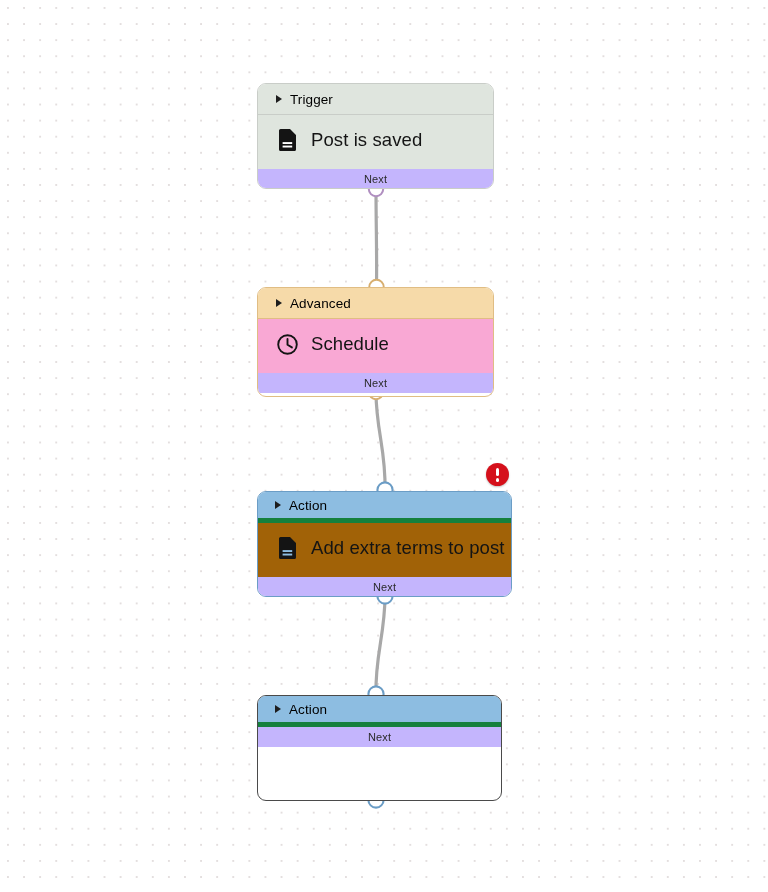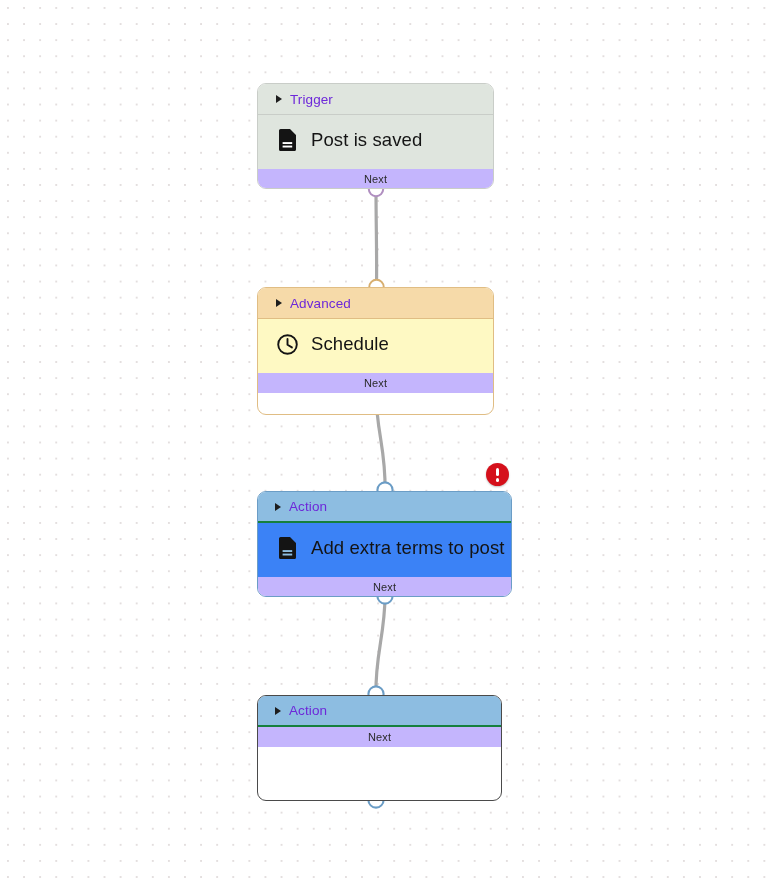--- a/index.html
+++ b/index.html
@@ -45,21 +45,21 @@
     border-width: 1.5px;
   }
 
   .node-header {
     display: flex;
     align-items: center;
     height: 31px;
     padding: 0 0 0 18px;
     box-sizing: border-box;
     font-size: 13.5px;
-    color: #6d28d9;
+    color: #000000;
     letter-spacing: .1px;
   }
 
   .disclosure {
     width: 0;
     height: 0;
     border-left: 6.5px solid #1d1d1d;
     border-top: 4.6px solid transparent;
     border-bottom: 4.6px solid transparent;
     margin-right: 8px;
@@ -107,27 +107,27 @@
   .node.trigger {
     border-color: #c9cdc8;
   }
   .node.trigger .node-header { background: #dfe5de; border-bottom: 1px solid #c9cdc8; }
   .node.trigger .node-body   { background: #dfe5de; }
 
   .node.advanced {
     border-color: #e0bd84;
   }
   .node.advanced .node-header { background: #f6daa9; border-bottom: 1px solid #e0bd84; }
-  .node.advanced .node-body   { background: #fef9c3; }
+  .node.advanced .node-body   { background: #f9a8d4; }
 
   .node.action {
     border-color: #6b9dc6;
   }
-  .node.action .node-header { background: #8dbde1; border-bottom: 2px solid #15803d; padding-left: 17px; }
-  .node.action .node-body   { background: #3b82f6; }
+  .node.action .node-header { background: #8dbde1; border-bottom: 5px solid #15803d; padding-left: 17px; }
+  .node.action .node-body   { background: #a16207; }
 
   .node.selected {
     border-color: #4a4a4a;
     border-width: 1.8px;
   }
 
   
   .error-badge {
     position: absolute;
     width: 23px;
@@ -187,21 +187,21 @@
           <path d="M12 0 L18 6.1 H13.2 A1.2 1.2 0 0 1 12 4.9 Z" fill="#ffffff" opacity="0.0"></path>
           <rect x="4.6" y="13.1" width="9.6" height="1.9" fill="#ffffff"></rect>
           <rect x="4.6" y="16.6" width="9.6" height="1.9" fill="#ffffff"></rect>
         </svg>
       </span>
       <span class="node-title">Post is saved</span>
     </div>
     <div class="node-footer">Next</div>
   </div>
 
-  <div class="node advanced" style="left:257px; top:287px; width:237px; height:128px;">
+  <div class="node advanced" style="left:257px; top:287px; width:237px; height:110px;">
     <div class="node-header">
       <span class="disclosure"></span>
       <span>Advanced</span>
     </div>
     <div class="node-body">
       <span class="node-icon">
         <svg width="21" height="21" viewBox="0 0 21 21" xmlns="http://www.w3.org/2000/svg">
           <circle cx="10.5" cy="10.5" r="9.3" fill="none" stroke="#141414" stroke-width="1.9"></circle>
           <path d="M10.5 4.9 V10.8 L14.9 13.4" fill="none" stroke="#141414" stroke-width="1.9" stroke-linecap="round" stroke-linejoin="round"></path>
         </svg>

